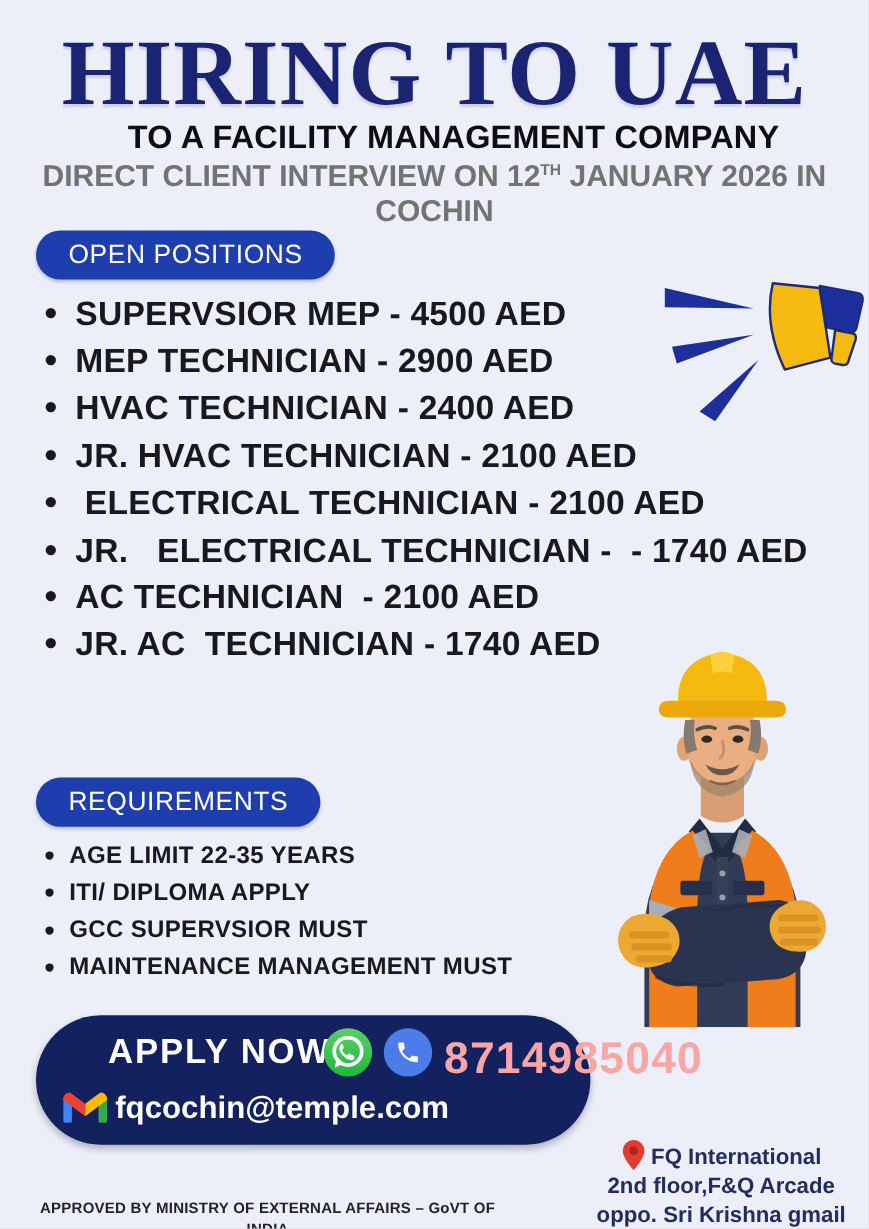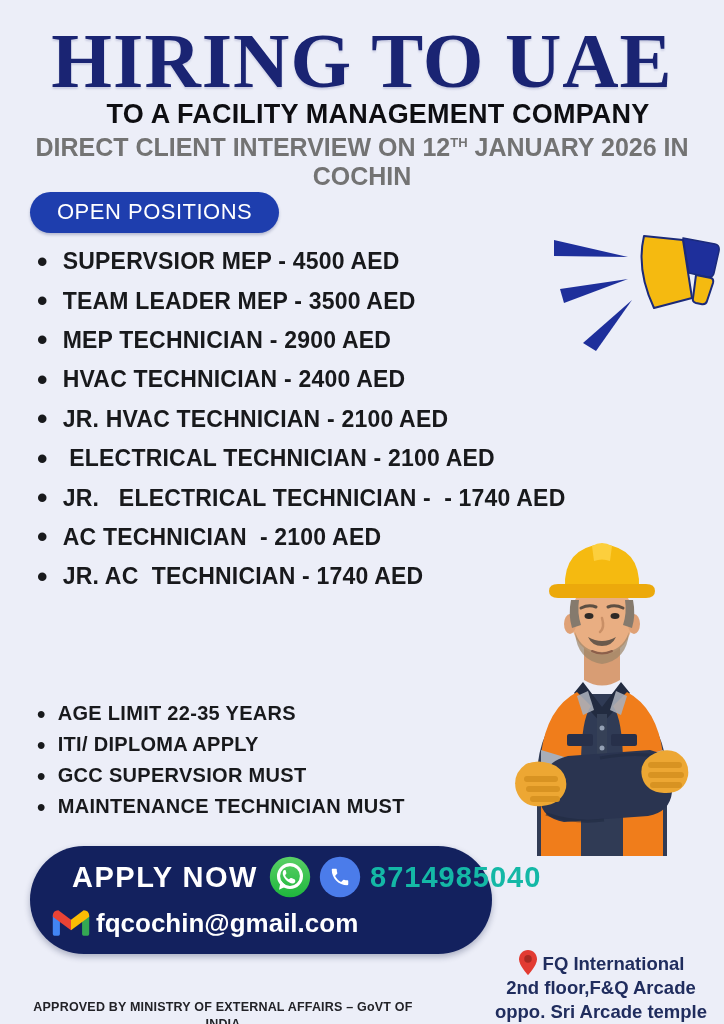--- a/index.html
+++ b/index.html
@@ -32,48 +32,48 @@
     padding:7px 27px 8px 27px;border-radius:24px;
     box-shadow:0 2px 3px rgba(20,30,90,0.25);
   }
   #badge-open{top:192px;}
   #badge-req{top:648px;}
   
   ul.plist{position:absolute;margin:0;padding:0;list-style:none;}
   #positions-list{left:37px;top:242px;}
   #positions-list li{
     display:flex;align-items:center;height:39.4px;
-    font-size:23px;font-weight:700;color:#18191c;letter-spacing:0.2px;
+    font-size:28px;font-weight:700;color:#18191c;letter-spacing:0.2px;
     white-space:pre;
   }
   #positions-list li::before{content:"•";margin-right:15px;font-size:30px;line-height:1;color:#18191c;}
   #requirements-list{left:37px;top:698px;}
   #requirements-list li{
     display:flex;align-items:center;height:31px;
     font-size:20px;font-weight:700;color:#18191c;letter-spacing:0.3px;white-space:pre;
   }
   #requirements-list li::before{content:"•";margin-right:12px;font-size:24px;line-height:1;color:#18191c;}
   
   .megaphone{position:absolute;left:548px;top:222px;}
   .worker{position:absolute;left:480px;top:526px;}
   
   .apply{
     position:absolute;left:30px;top:846px;width:462px;height:108px;
     background:#13215e;border-radius:54px;
     box-shadow:0 3px 6px rgba(15,25,70,0.3);
   }
   .apply-label{
-    position:absolute;left:42px;top:15px;font-size:29px;font-weight:700;
+    position:absolute;left:60px;top:15px;font-size:29px;font-weight:700;
     color:#ffffff;letter-spacing:1.5px;
   }
   .icon-wa{position:absolute;left:238px;top:9px;width:44px;height:44px;}
   .icon-ph{position:absolute;left:288px;top:9px;width:44px;height:44px;}
   .apply-phone{
-    position:absolute;left:340px;top:15px;font-size:29px;font-weight:700;
-    color:#14b8a6;letter-spacing:1px;
+    position:absolute;left:340px;top:15px;font-size:37px;font-weight:700;
+    color:#fca5a5;letter-spacing:1px;
   }
   .icon-gm{position:absolute;left:22px;top:62px;width:38px;height:30px;}
   .apply-email{
     position:absolute;left:66px;top:62px;font-size:26px;font-weight:700;color:#ffffff;
   }
   
   .location{
     position:absolute;left:478px;top:949px;width:246px;text-align:center;
     color:#202d5e;font-weight:700;font-size:18.5px;line-height:23.5px;
   }
@@ -91,46 +91,46 @@
 
 <div class="poster">
 
   <div class="title">HIRING TO UAE</div>
   <div class="sub1">TO A FACILITY MANAGEMENT COMPANY</div>
   <div class="sub2"><span>DIRECT CLIENT INTERVIEW ON 12</span><sup>TH</sup><span> JANUARY 2026 IN COCHIN</span></div>
 
   <div class="badge" id="badge-open">OPEN POSITIONS</div>
   <ul class="plist" id="positions-list">
     <li>SUPERVSIOR MEP - 4500 AED</li>
-    <li>TEAM LEADER MEP - 3500 AED</li>
     <li>MEP TECHNICIAN - 2900 AED</li>
     <li>HVAC TECHNICIAN - 2400 AED</li>
     <li>JR. HVAC TECHNICIAN - 2100 AED</li>
     <li>&nbsp;ELECTRICAL TECHNICIAN - 2100 AED</li>
     <li>JR.&nbsp;&nbsp; ELECTRICAL TECHNICIAN - &nbsp;- 1740 AED</li>
     <li>AC TECHNICIAN &nbsp;- 2100 AED</li>
     <li>JR. AC &nbsp;TECHNICIAN - 1740 AED</li>
   </ul>
 
   <svg class="megaphone" width="176" height="135" viewBox="0 0 176 135" aria-hidden="true">
     <g>
       <path d="M6,18 L80,35 L6,34 Z" fill="#1e2f9b"></path>
       <path d="M12,67 L80,57 L16,81 Z" fill="#1e2f9b"></path>
       <path d="M35,121 L84,78 L48,129 Z" fill="#1e2f9b"></path>
       <path d="M96,14 L135,18 L144,76 L106,86 Q88,48 96,14 Z" fill="#f5ba10" stroke="#1b2a7a" stroke-width="2" stroke-linejoin="round"></path>
       <path d="M135,16 L167,22 Q172,23 171,29 L166,51 Q165,56 159,55 L141,51 Z" fill="#1e2f9b" stroke="#1b2a7a" stroke-width="1.5" stroke-linejoin="round"></path>
       <path d="M148,53 L163,56 Q166,57 165,61 L159,79 Q158,83 153,82 L148,81 Q144,80 145,76 Z" fill="#f5ba10" stroke="#1b2a7a" stroke-width="2" stroke-linejoin="round"></path>
     </g>
   </svg>
 
+  <div class="badge" id="badge-req">REQUIREMENTS</div>
   <ul class="plist" id="requirements-list">
     <li>AGE LIMIT 22-35 YEARS</li>
     <li>ITI/ DIPLOMA APPLY</li>
     <li>GCC SUPERVSIOR MUST</li>
-    <li>MAINTENANCE TECHNICIAN MUST</li>
+    <li>MAINTENANCE MANAGEMENT MUST</li>
   </ul>
 
   <svg class="worker" width="244" height="330" viewBox="0 0 244 330" aria-hidden="true">
     <g stroke="none">
 
       <path d="M104,118 h36 v36 q-18,11 -36,0 Z" fill="#d89d74"></path>
 
       <ellipse cx="122" cy="92" rx="31" ry="37" fill="#e9ae82"></ellipse>
       <ellipse cx="90" cy="98" rx="6" ry="10" fill="#dfa176"></ellipse>
       <ellipse cx="154" cy="98" rx="6" ry="10" fill="#dfa176"></ellipse>
@@ -210,32 +210,32 @@
 
     <div class="apply-phone">8714985040</div>
 
     <svg class="icon-gm" viewBox="0 0 48 36" aria-hidden="true">
       <rect x="1" y="6" width="9" height="28" rx="2" fill="#4285f4"></rect>
       <rect x="38" y="6" width="9" height="28" rx="2" fill="#34a853"></rect>
       <path d="M47,10 Q47,2 40,2 L24,14 L24,27 Z" fill="#fbbc04"></path>
       <path d="M1,10 Q1,2 8,2 L24,14 L24,27 Z" fill="#ea4335"></path>
     </svg>
 
-    <div class="apply-email">fqcochin@gmail.com</div>
+    <div class="apply-email">fqcochin@temple.com</div>
   </div>
 
   <div class="location">
     <div class="line1">
       <svg class="pin" width="20" height="27" viewBox="0 0 22 30" aria-hidden="true">
         <path d="M11,1 C5.3,1 1,5.6 1,11.3 c0,7 10,17.7 10,17.7 s10,-10.7 10,-17.7 C21,5.6 16.7,1 11,1 Z" fill="#e23b32"></path>
         <circle cx="11" cy="11" r="4.2" fill="#a82a22"></circle>
       </svg><span>FQ International</span>
     </div>
     <div>2nd floor,F&amp;Q Arcade</div>
-    <div>oppo. Sri Arcade temple</div>
+    <div>oppo. Sri Krishna gmail</div>
   </div>
 
   <div class="footer">
     <div>APPROVED BY MINISTRY OF EXTERNAL AFFAIRS – GoVT OF INDIA</div>
     
   </div>
 
 </div>
 
 </body></html>

